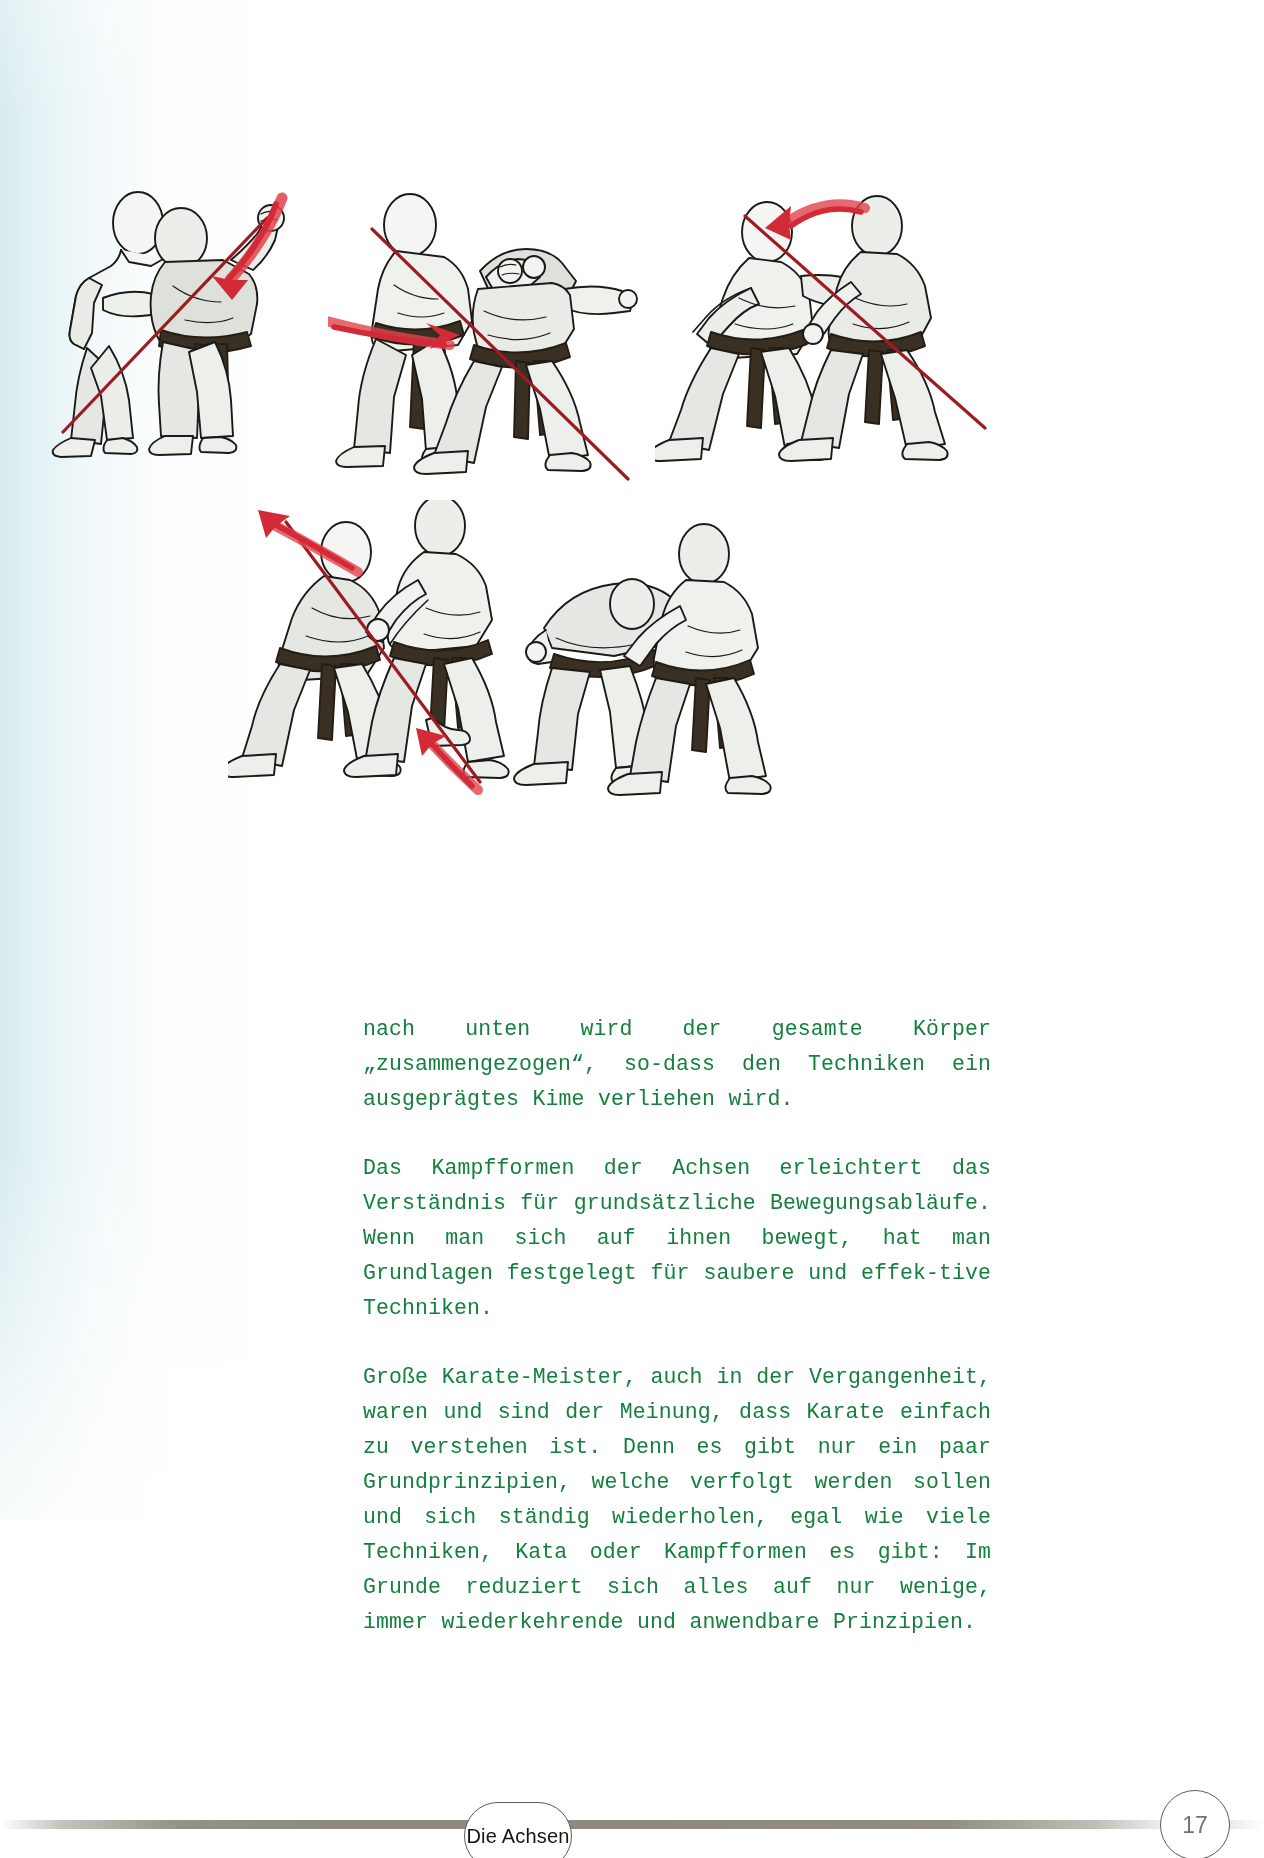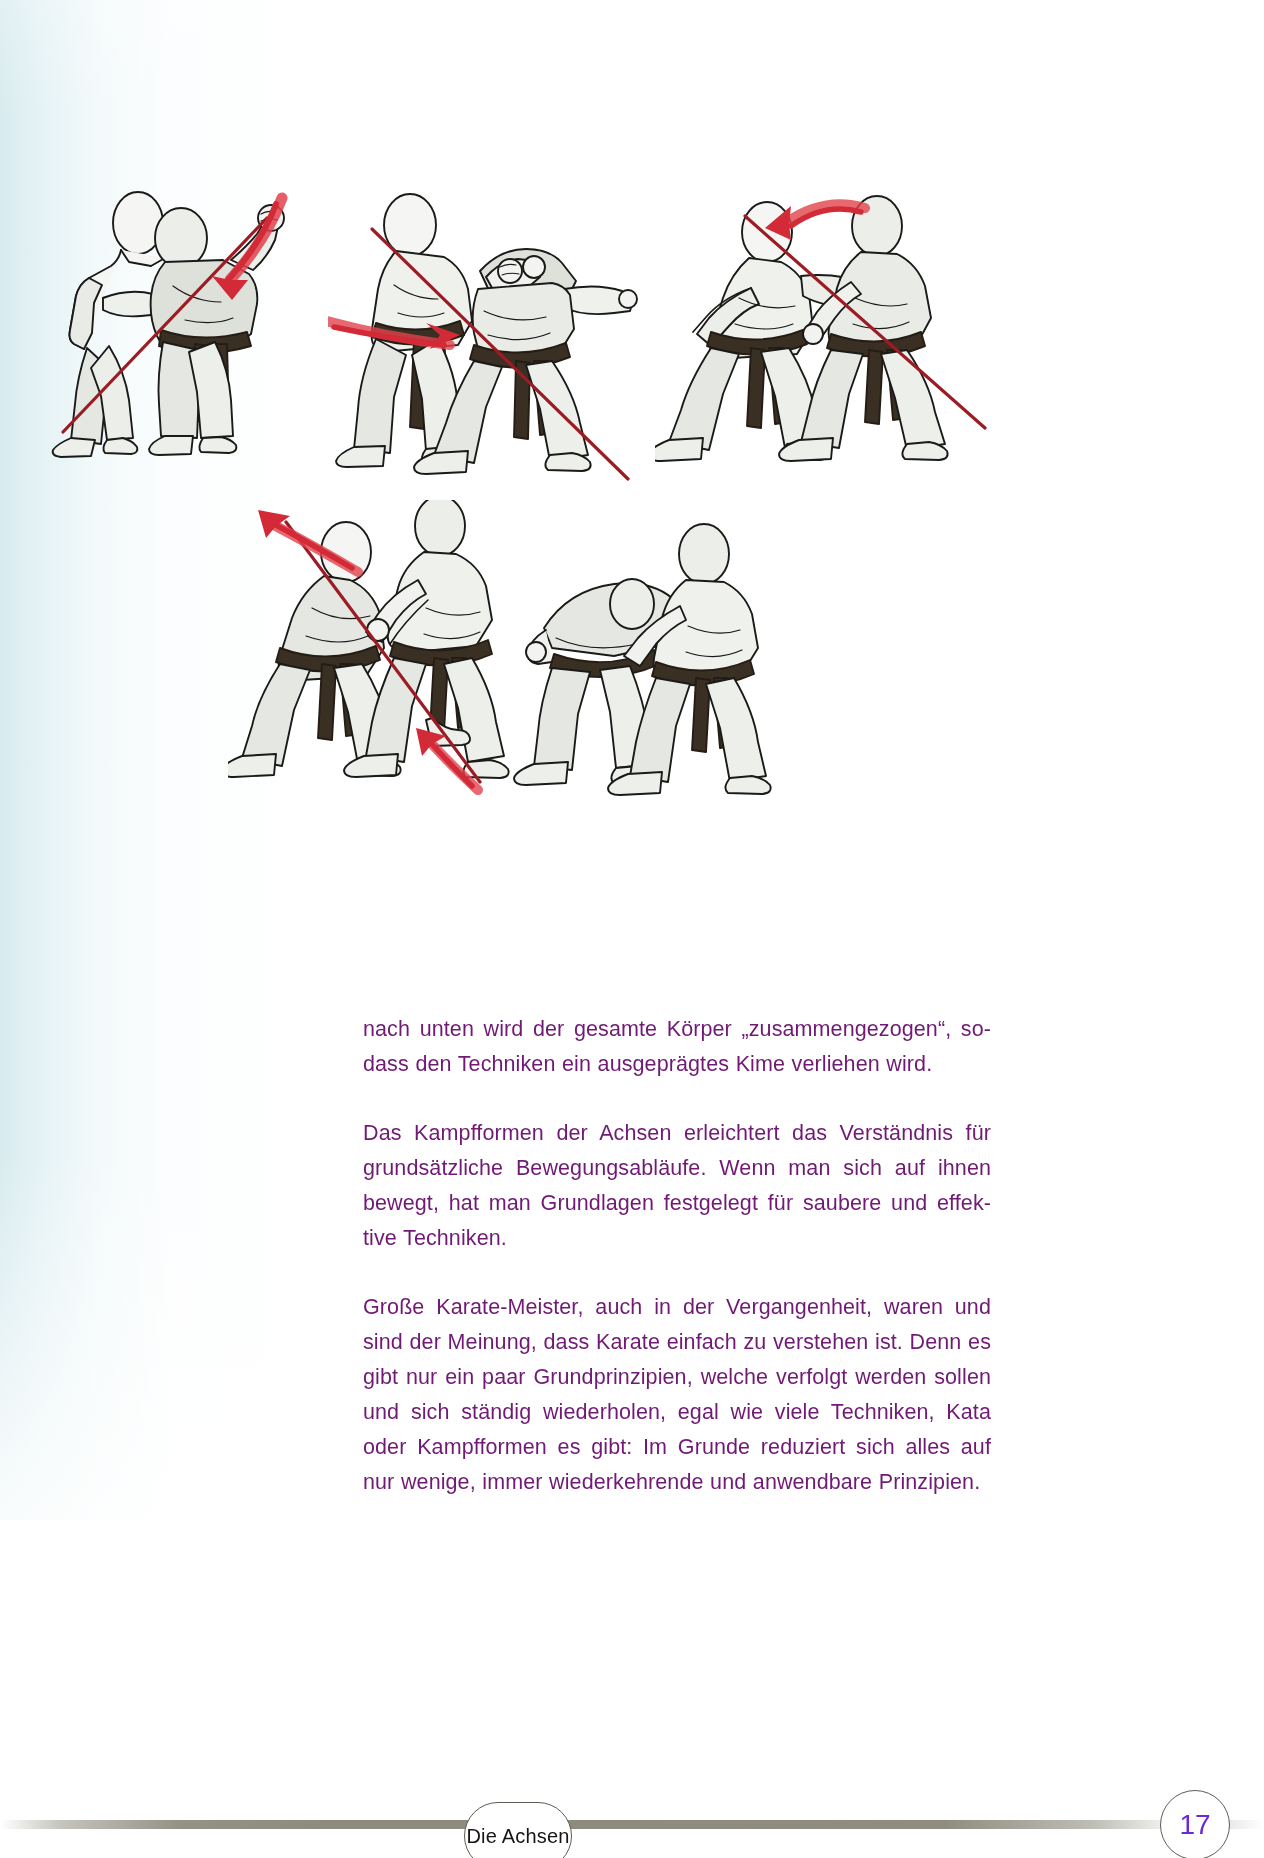--- a/index.html
+++ b/index.html
@@ -48,24 +48,24 @@
   .fig{position:absolute;}
 
   
   #bodytext{
     position:absolute;
     left:363px;top:1012px;
     width:628px;
   }
   #bodytext p{
     margin:0 0 34px 0;
-    font-family:Liberation Sans, sans-serif;
+    font-family:Liberation Mono, monospace;
     font-size:21.5px;
     line-height:35px;
-    color:#701a75;
+    color:#15803d;
     text-align:justify;
     text-justify:inter-word;
     letter-spacing:0.1px;
     -webkit-hyphens:none;hyphens:none;
     word-spacing:0.5px;
   }
   #bodytext p:last-child{margin-bottom:0;margin-top:12px;}
   #bodytext p.lastline-left{text-align-last:left;}
 
   
@@ -111,21 +111,21 @@
     font-size:20px;color:#171512;letter-spacing:0.2px;
   }
   .page-circle{
     position:absolute;left:1160px;top:0px;
     width:68px;height:68px;border-radius:50%;
     border:1px solid #5e5b52;background:#ffffff;
     display:flex;align-items:center;justify-content:center;
   }
   .page-circle span{
     font-family:"Liberation Sans", sans-serif;
-    font-size:28px;color:#6d28d9;
+    font-size:23px;color:#737373;
   }
 </style>
 </head>
 <body>
 
 <div id="page">
 
   <div id="page-gradient"></div>
   <div id="page-gradient-v"></div>
 

